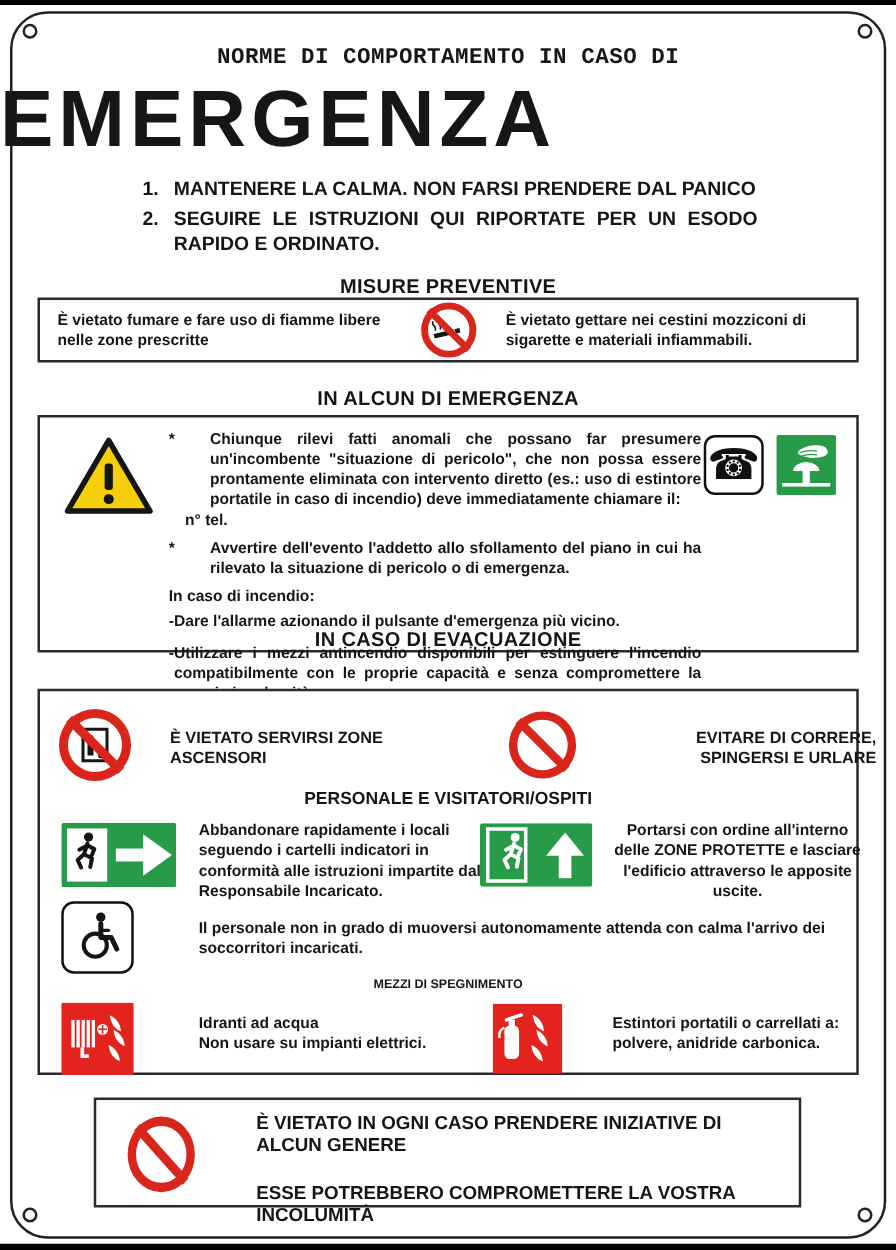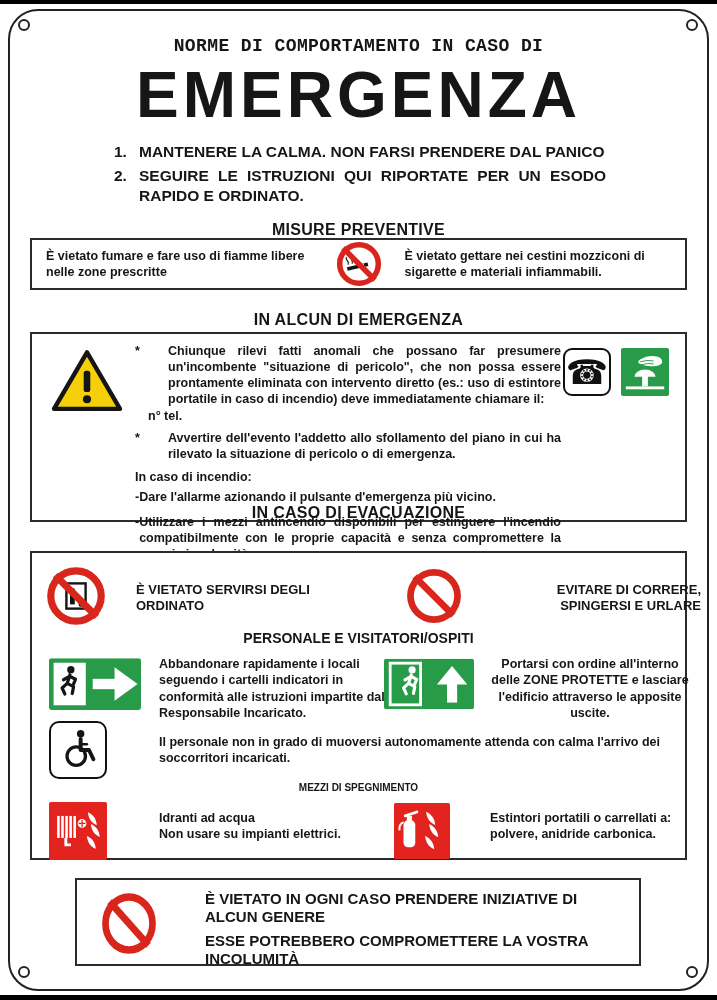--- a/index.html
+++ b/index.html
@@ -23,21 +23,21 @@
   .hole {
     position: absolute; width: 12px; height: 12px; background: #fff;
     border: 2.5px solid #222; border-radius: 50%;
   }
   #hole-tl { left: 18px; top: 19px; }
   #hole-tr { left: 686px; top: 19px; }
   #hole-bl { left: 18px; top: 966px; }
   #hole-br { left: 686px; top: 966px; }
 
   .kicker { position: absolute; left: 0; right: 0; top: 36px; text-align: center; font-size: 18px; letter-spacing: .4px; font-family: Liberation Mono, monospace; }
-  .main-title { position: absolute; left: 0; right: 0; top: 58px; text-align: center; font-size: 64px; letter-spacing: 4px; }
+  .main-title { position: absolute; left: 0; right: 0; top: 58px; font-size: 64px; letter-spacing: 4px; }
 
   .rules { position: absolute; left: 114px; top: 142px; width: 492px; display: flex; flex-direction: column; gap: 5px; font-size: 15.5px; line-height: 1.25; }
   .rule { display: flex; }
   .rule-num { flex: 0 0 25px; }
   .rule-text { flex: 1; text-align: justify; }
 
   .section-title { position: absolute; left: 0; right: 0; text-align: center; font-size: 16px; letter-spacing: .3px; }
   #t-preventive { top: 221px; }
   #t-emergenza  { top: 311px; }
   #t-evacuazione{ top: 504px; text-align: center; }
@@ -88,21 +88,21 @@
   #ev-hosetext{ left: 127px; top: 257px; width: 245px; white-space: pre-line; }
   #ev-extin   { left: 362px; top: 249px; width: 56px; height: 58px; }
   #ev-extintext { left: 458px; top: 257px; width: 210px; }
   #box-evacuation svg, #ev-wheel svg { width: 100%; height: 100%; display: block; }
 
   
   #box-final { left: 75px; top: 878px; width: 566px; height: 88px; }
   .fin-icon { position: absolute; left: 24px; top: 12px; width: 56px; height: 63px; }
   .fin-icon svg { width: 100%; height: 100%; }
   .fin-text { position: absolute; left: 128px; top: 10px; width: 425px; font-size: 15px; line-height: 1.22; }
-  .fin-text p + p { margin-top: 5px; }
+  .fin-text p + p { margin-top: 19px; }
 
   .sym-defs { position: absolute; width: 0; height: 0; overflow: hidden; }
 </style>
 </head>
 <body>
 
 <svg class="sym-defs" aria-hidden="true">
   <symbol id="sym-ban" viewBox="0 0 100 100">
     <circle cx="50" cy="50" r="42" fill="none" stroke="var(--prohibition-red)" stroke-width="12"></circle>
     <rect x="44" y="1" width="12" height="98" transform="rotate(-45 50 50)" fill="var(--prohibition-red)"></rect>
@@ -260,21 +260,21 @@
 </div>
 
 <div class="section-title" id="t-evacuazione">IN CASO DI EVACUAZIONE</div>
 
 <div class="box" id="box-evacuation">
   <div class="abs" id="ev-noelev">
     <svg viewBox="0 0 100 100">
         <use href="#sym-no-elevator"></use>
       </svg>
   </div>
-  <div class="abs ev-caption" id="ev-text1">È VIETATO SERVIRSI DEGLI ORDINATO</div>
+  <div class="abs ev-caption" id="ev-text1">È VIETATO SERVIRSI ZONE ASCENSORI</div>
   <div class="abs" id="ev-ban">
     <svg viewBox="0 0 100 100">
         <use href="#sym-ban"></use>
       </svg>
   </div>
   <div class="abs ev-caption" id="ev-text2">EVITARE DI CORRERE, SPINGERSI E URLARE</div>
 
   <div class="abs" id="ev-subtitle">PERSONALE E VISITATORI/OSPITI</div>
 
   <div class="abs" id="ev-exit1">

